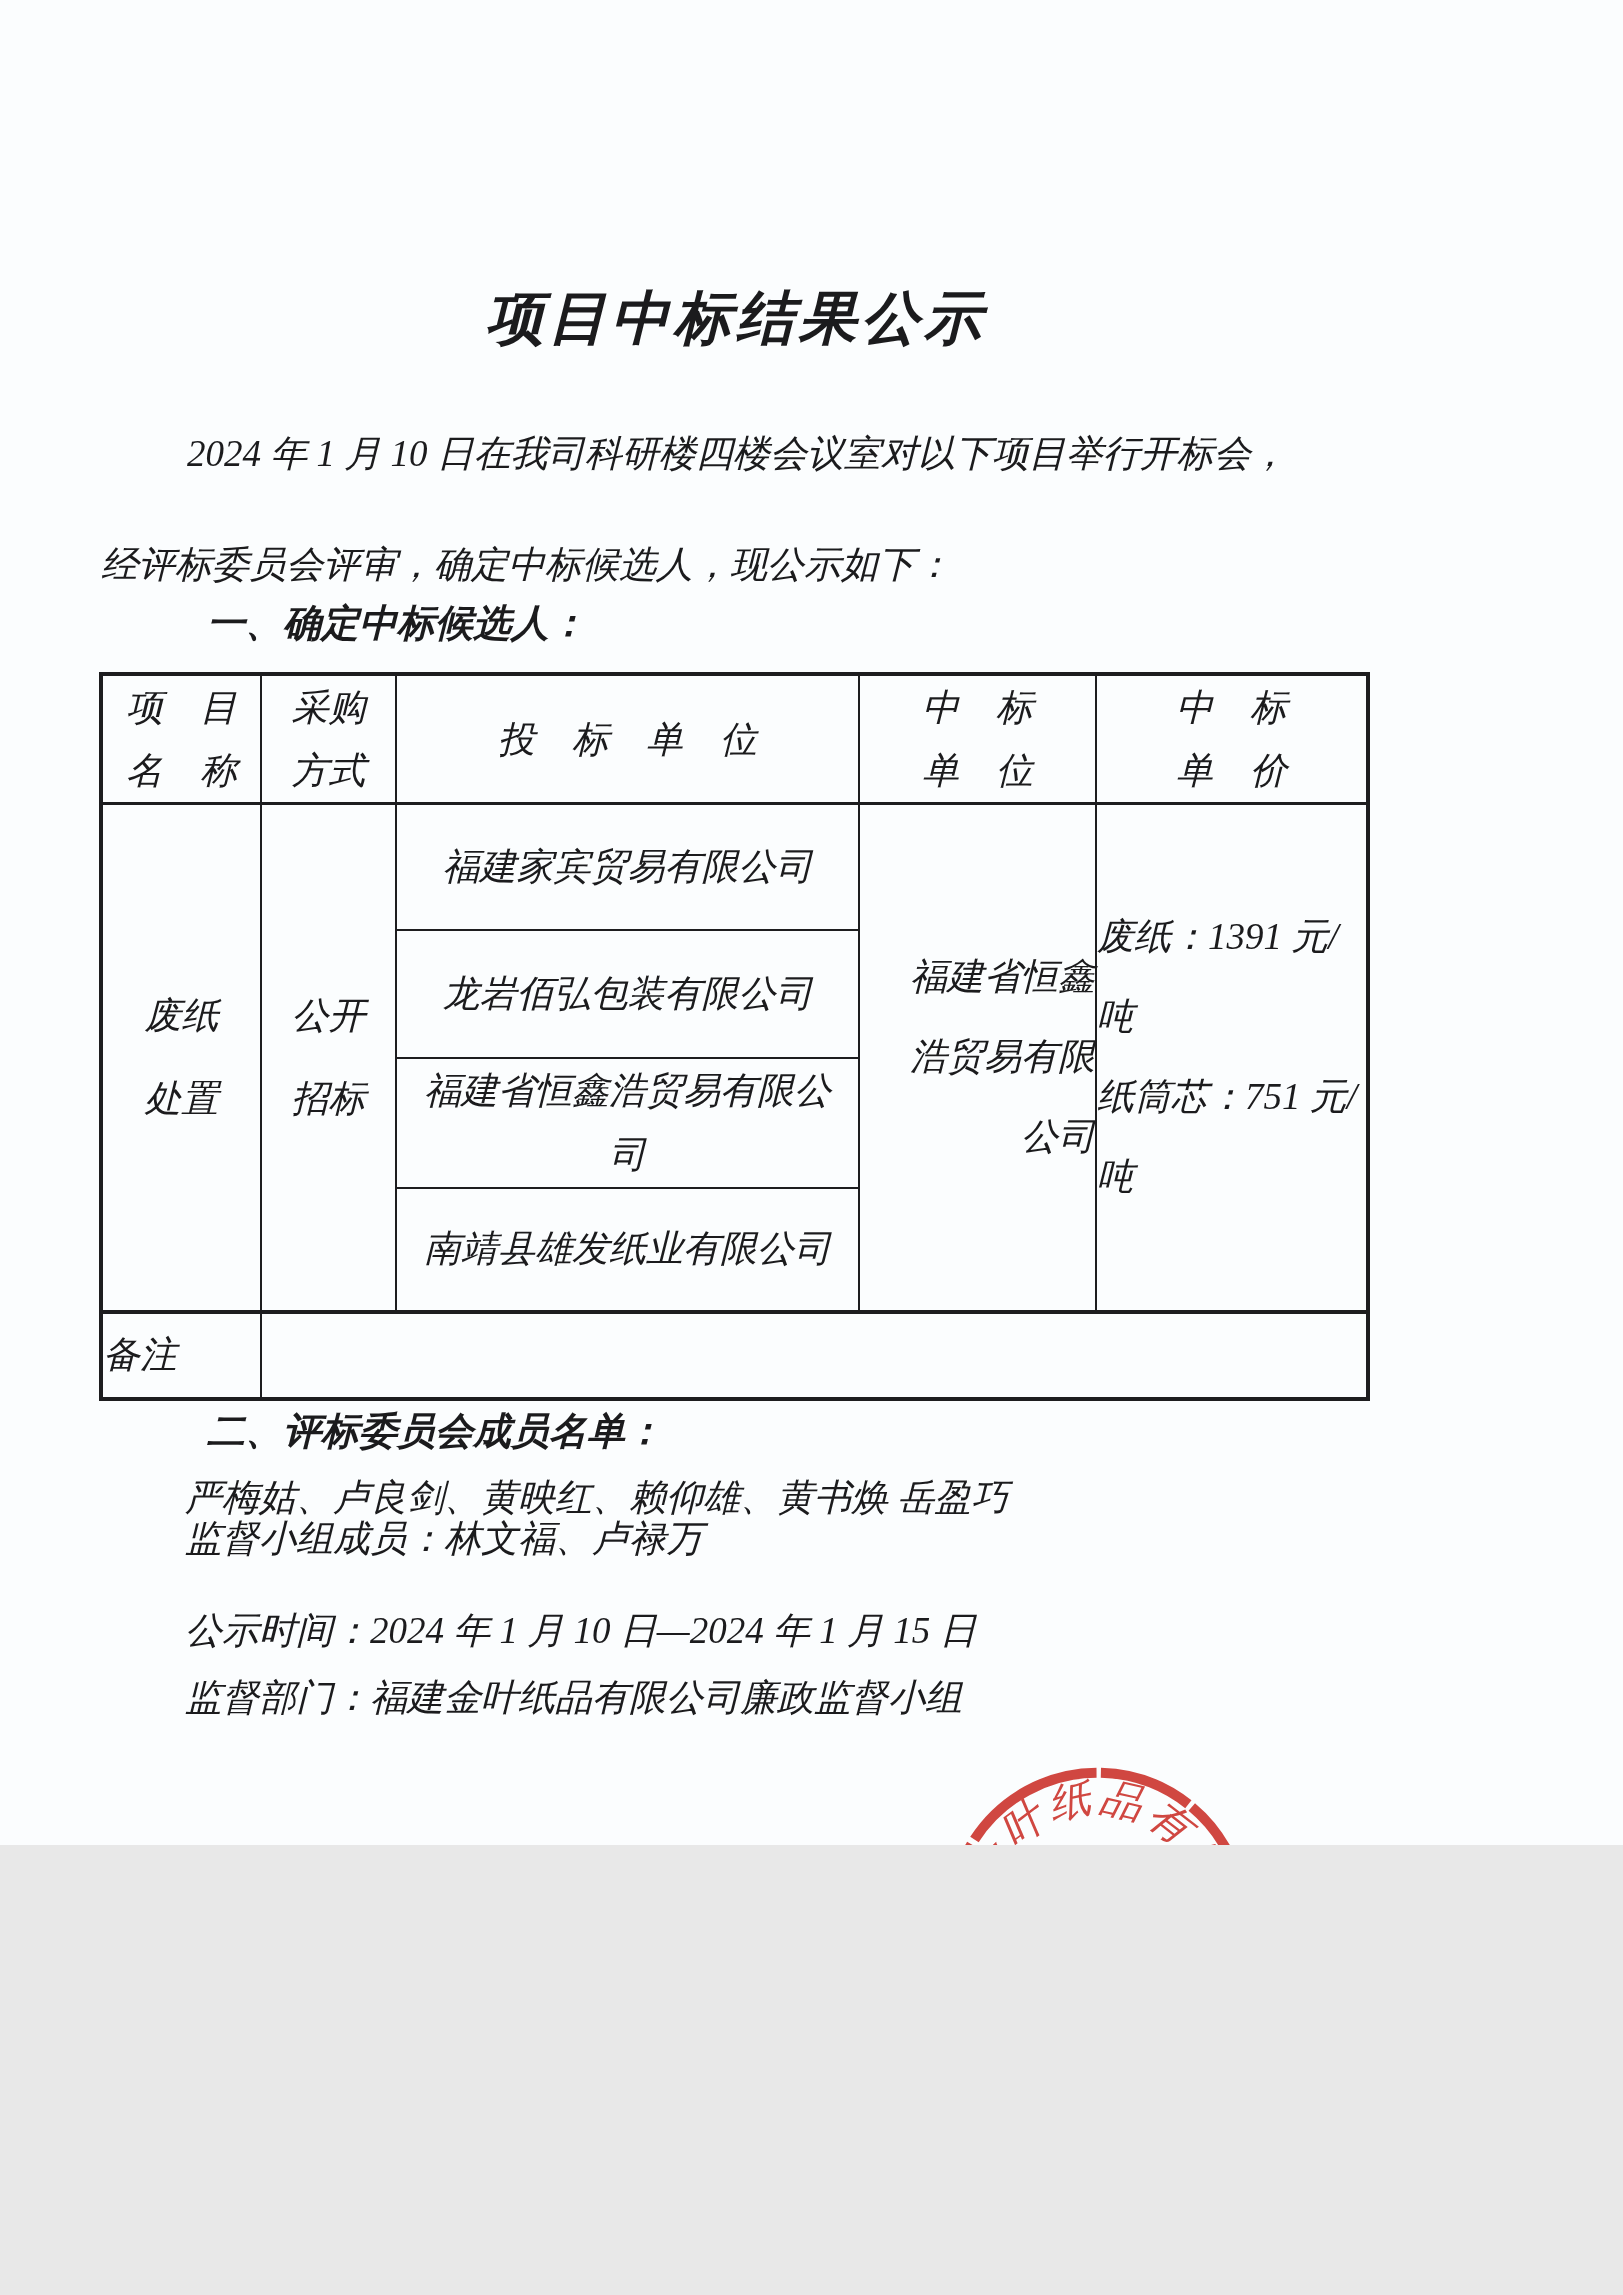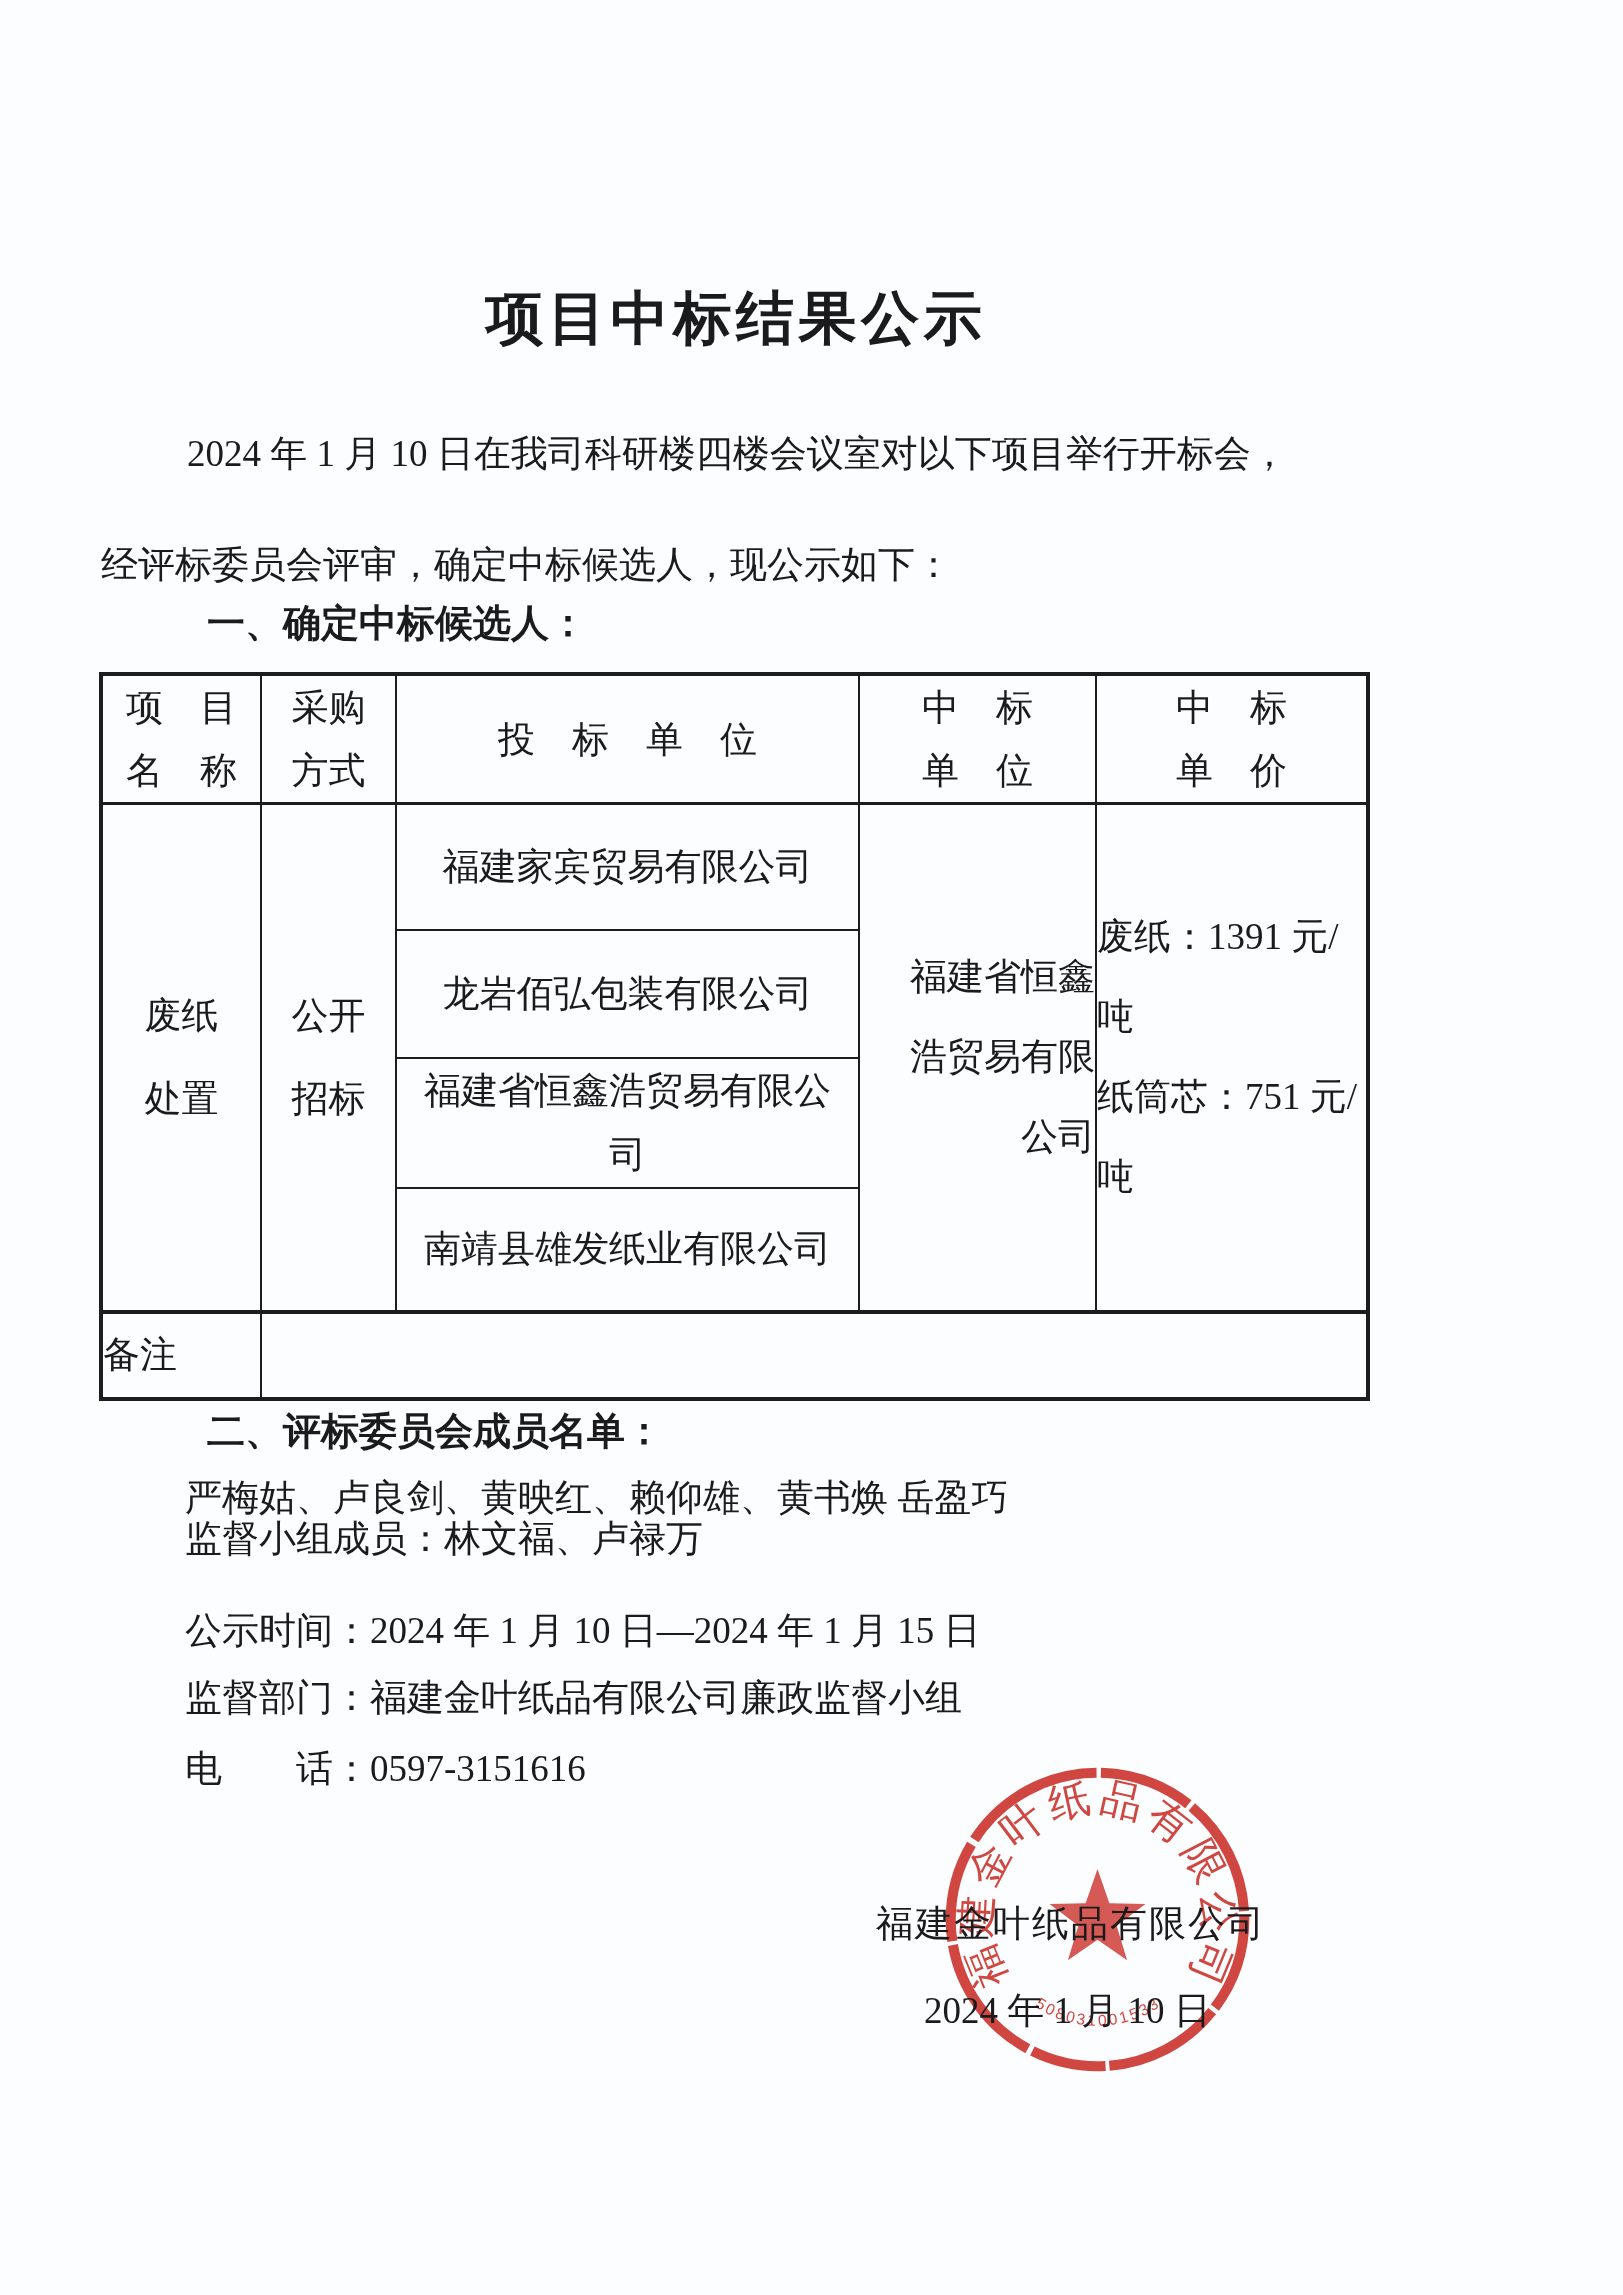--- a/index.html
+++ b/index.html
@@ -1,23 +1,24 @@
 <!DOCTYPE html>
 <html style="font-size:10.5px"><head>
 <meta charset="utf-8">
 <style>
   html,body { margin:0; padding:0; background:#e8e8e8; }
   .page {
     position:relative;
-    width:1623px; height:2295px;
+    width:1623px; height:1845px;
     margin:0 auto;
     background:#fbfdfe;
     overflow:hidden;
     font-family:"Liberation Serif","DejaVu Serif",serif;
     color:#1b1b1d;
+    font-style:italic;
   }
   .abs { position:absolute; }
 
   .doc-title {
     top:280px; left:98px; width:1276px;
     text-align:center;
     font-size:58px; font-weight:700; letter-spacing:4.6px;
     white-space:nowrap;
   }
 
@@ -150,21 +151,20 @@
         <td colspan="4"></td>
       </tr>
     </tbody>
   </table>
 
   <div class="abs sec-heading sec2-heading">二、评标委员会成员名单：</div>
   <div class="abs info-line line-members">严梅姑、卢良剑、黄映红、赖仰雄、黄书焕 岳盈巧</div>
   <div class="abs info-line line-supervisors">监督小组成员：林文福、卢禄万</div>
   <div class="abs info-line line-publicity">公示时间：2024 年 1 月 10 日—2024 年 1 月 15 日</div>
   <div class="abs info-line line-department">监督部门：福建金叶纸品有限公司廉政监督小组</div>
-  <div class="abs info-line line-phone">电　　话：0597-3151616</div>
 
   <svg class="stamp" viewBox="0 0 500 500" aria-hidden="true">
     <defs>
       <path id="seal-arc-top" d="M 111 347.5 A 170 170 0 1 1 389 347.5" fill="none"></path>
       <path id="seal-arc-bottom" d="M 147.7 385.8 A 175 175 0 0 0 352.3 385.8" fill="none"></path>
     </defs>
     <ellipse cx="250" cy="250" rx="233" ry="233" fill="none" stroke-width="16" stroke-dasharray="150 7 190 6 120 8 210 6 160 9 230 7" stroke="#cd3a33"></ellipse>
     <polygon points="250,170 268.8,224.1 326.1,225.3 280.4,259.9 297,314.7 250,282 203,314.7 219.6,259.9 173.9,225.3 231.2,224.1" opacity="0.9" fill="#cd3a33"></polygon>
     <text font-size="66" letter-spacing="8" font-family="'Liberation Serif','DejaVu Serif',serif" fill="#cd3a33">
       <textPath href="#seal-arc-top" startOffset="2">福建金叶纸品有限公司</textPath>

